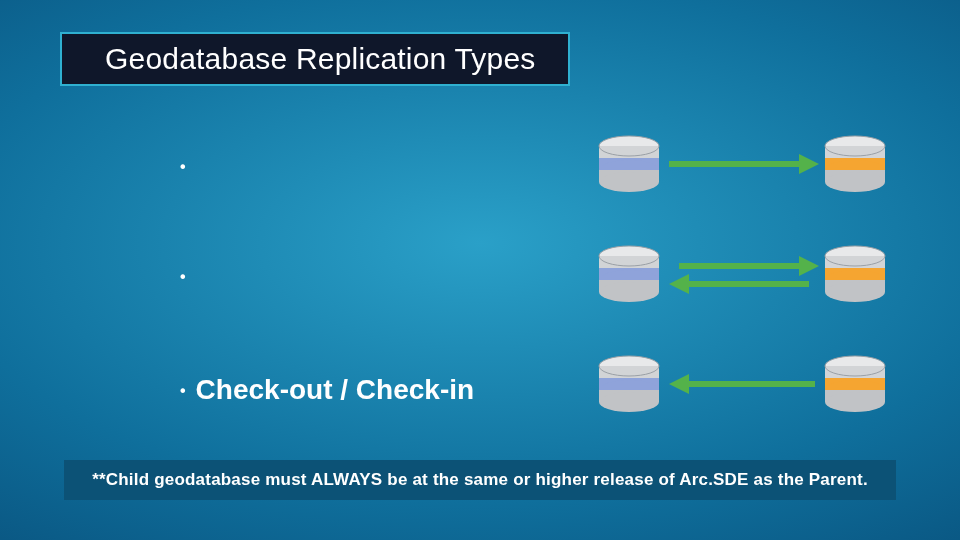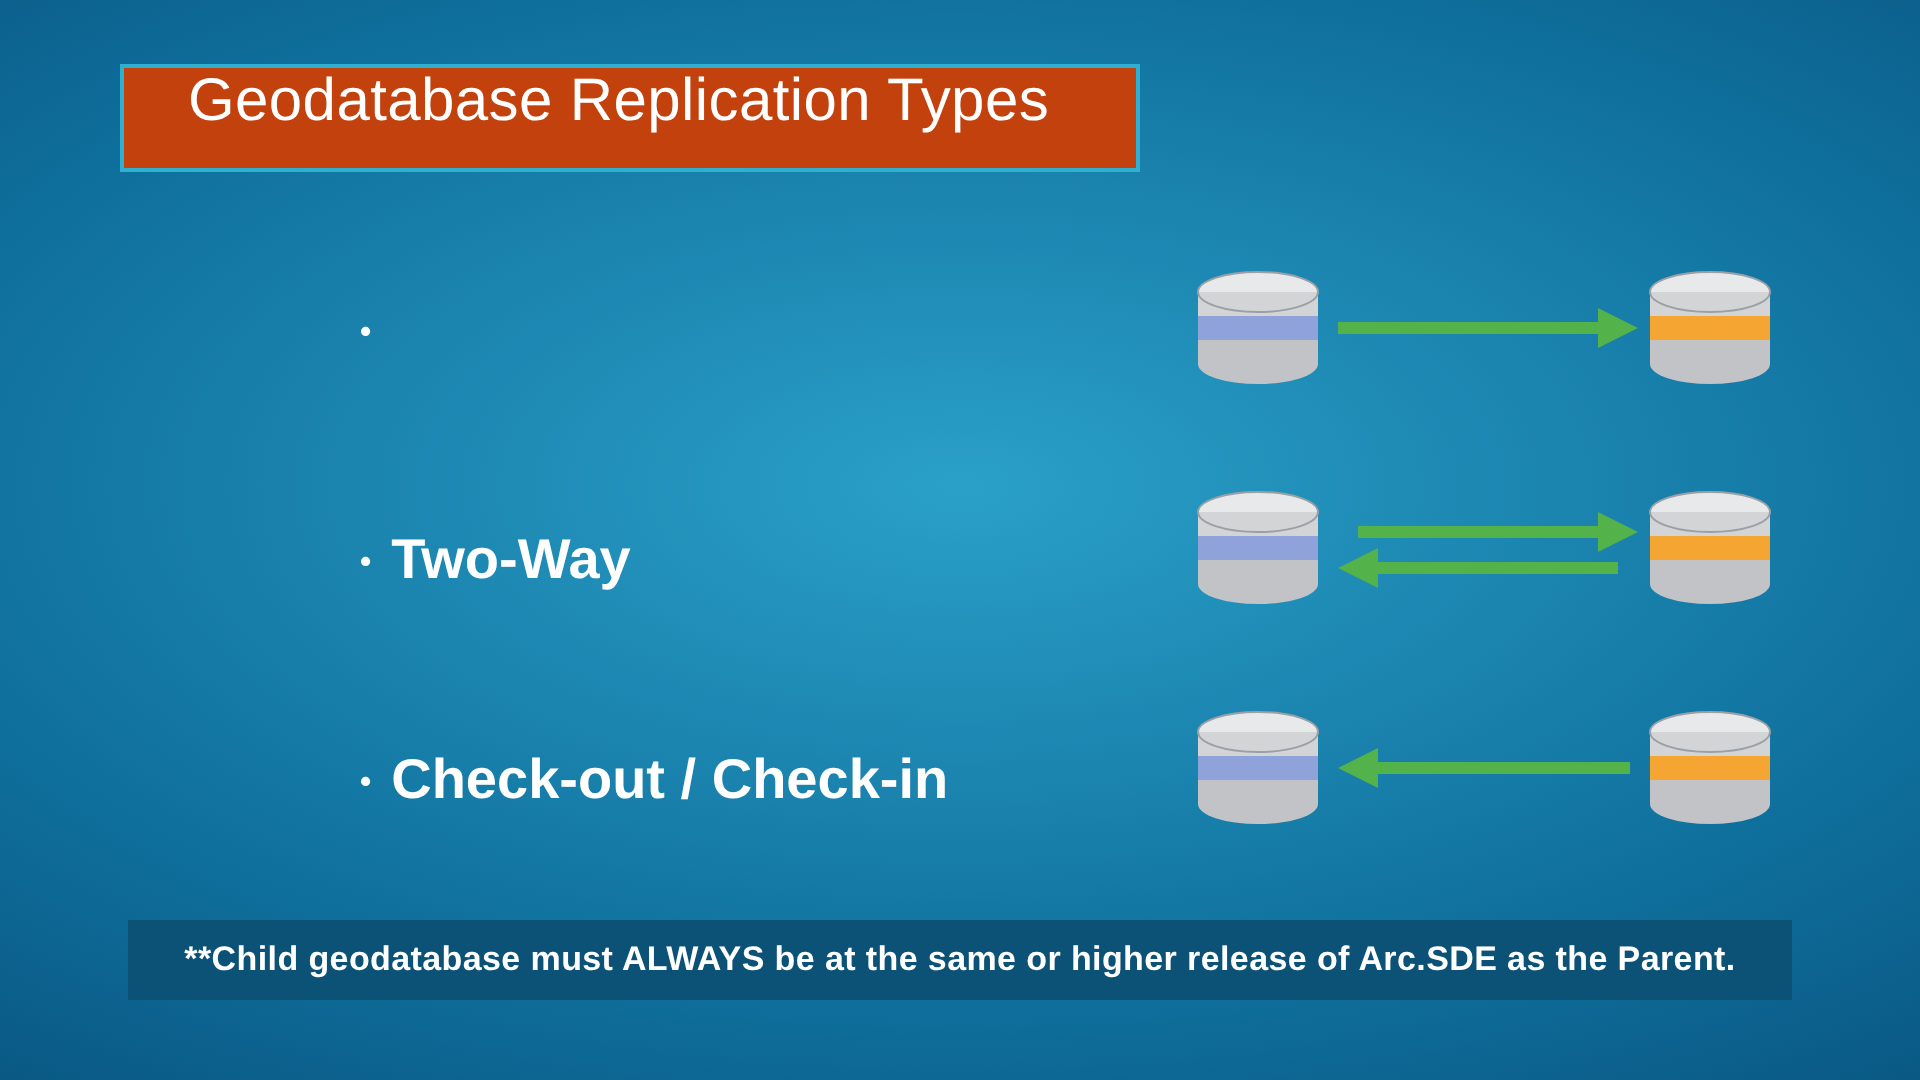--- a/index.html
+++ b/index.html
@@ -9,25 +9,25 @@
     background: radial-gradient(ellipse 140% 120% at 50% 45%, #2aa0c8 0%, #0f6f9c 40%, #074a75 70%, #032a4a 100%);
     position: relative;
     color: #fff;
   }
   .title-bar {
     position: absolute;
     top: 32px;
     left: 60px;
     width: 510px;
     height: 54px;
-    background: #c2410c;
+    background: #0f172a;
     border: 2px solid #2fb0d0;
     display: flex;
-    align-items: flex-start;
-    padding-left: 32px;
+    align-items: center;
+    padding-left: 43px;
   }
   .title-bar span {
     font-size: 30px;
     color: #ffffff;
     letter-spacing: .2px;
     font-weight: 400;
   }
   .items {
     position: absolute;
     left: 180px;
@@ -91,21 +91,20 @@
 
 <div class="items">
   <div class="row">
     <div class="bullet-text">
       <span class="bullet-dot">•</span>
     </div>
   </div>
   <div class="row">
     <div class="bullet-text">
       <span class="bullet-dot">•</span>
-      <span>Two-Way</span>
     </div>
   </div>
   <div class="row">
     <div class="bullet-text">
       <span class="bullet-dot">•</span>
       <span>Check-out / Check-in</span>
     </div>
   </div>
 </div>
 

